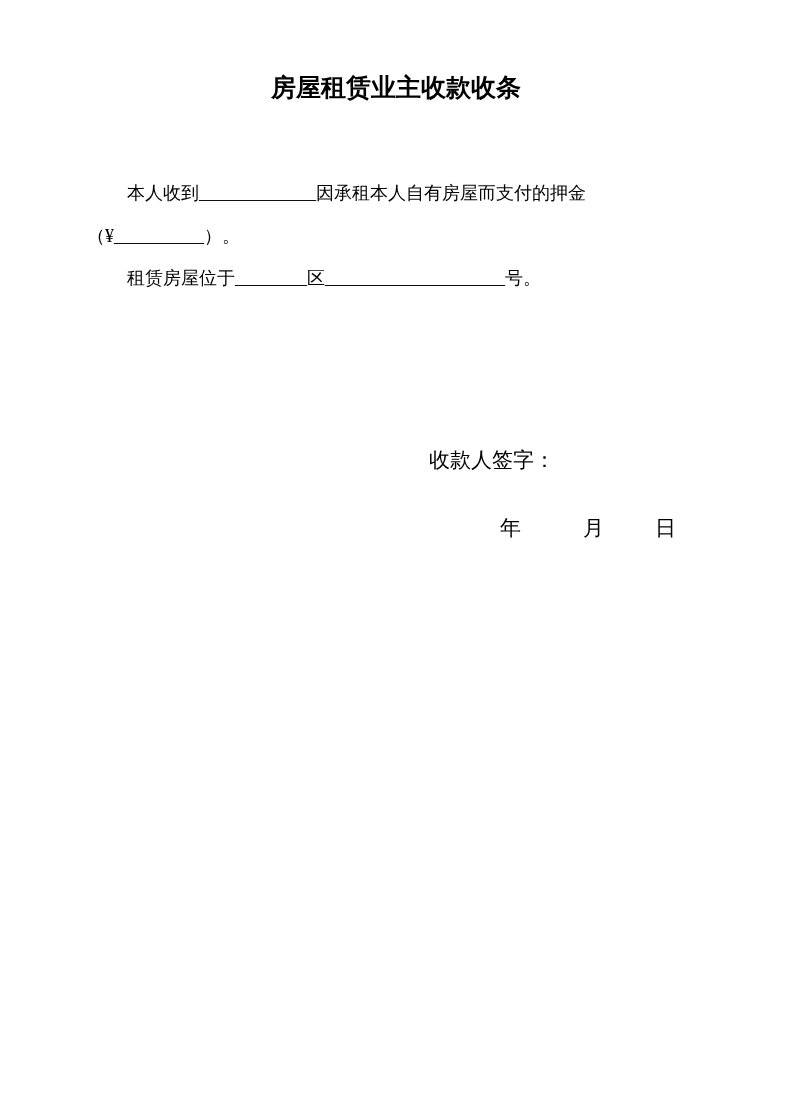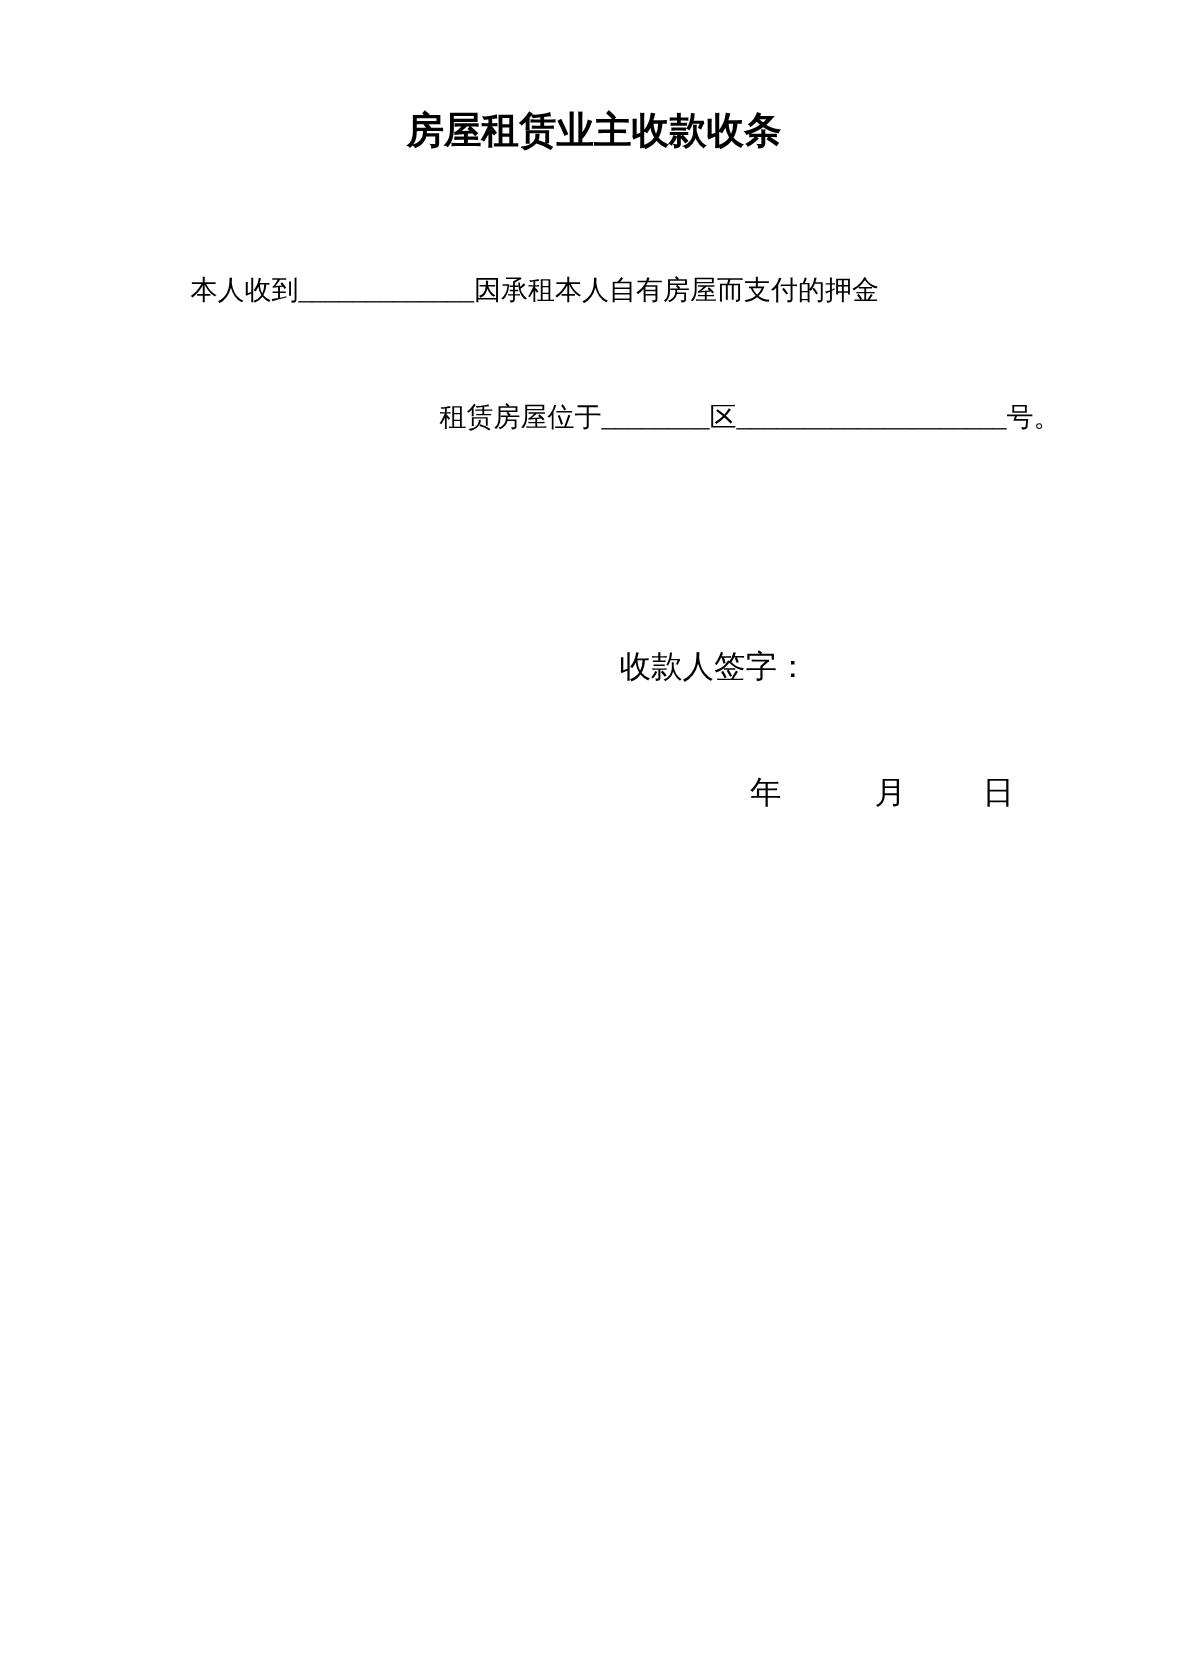--- a/index.html
+++ b/index.html
@@ -35,26 +35,26 @@
     margin: 0;
     font-size: 18px;
     line-height: 1.15;
     white-space: nowrap;
   }
   .indent {
     text-indent: 40px;
   }
   .line1 { top: 183px; }
   .line2 { top: 226px; }
-  .line3 { top: 268px; text-align: right; }
+  .line3 { top: 268px; }
   .signature {
     position: absolute;
     left: 413px;
     top: 432px;
-    margin: 0;
+    margin: 16px;
     font-size: 21px;
     line-height: 1.15;
     white-space: nowrap;
   }
   .date-part {
     position: absolute;
     top: 516px;
     font-size: 21px;
     line-height: 1.15;
   }
@@ -64,20 +64,21 @@
 </style>
 </head>
 <body>
 
 <div class="page">
 
   <h1 class="title">房屋租赁业主收款收条</h1>
 
   <p class="line line1 indent">本人收到_____________因承租本人自有房屋而支付的押金</p>
 
+  <p class="line line2">（¥__________）。</p>
 
   <p class="line line3 indent">租赁房屋位于________区____________________号。</p>
 
   <p class="signature">收款人签字：</p>
 
   <div>
     <span class="date-part date-year">年</span>
     <span class="date-part date-month">月</span>
     <span class="date-part date-day">日</span>
   </div>

